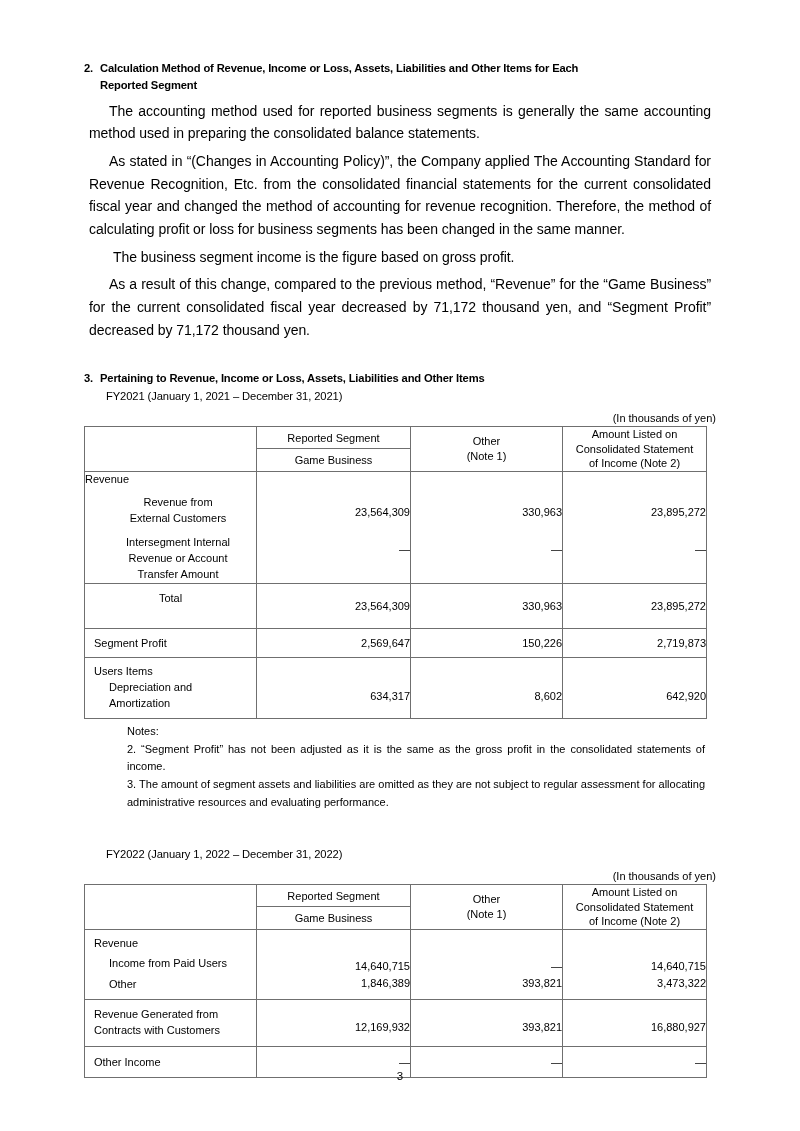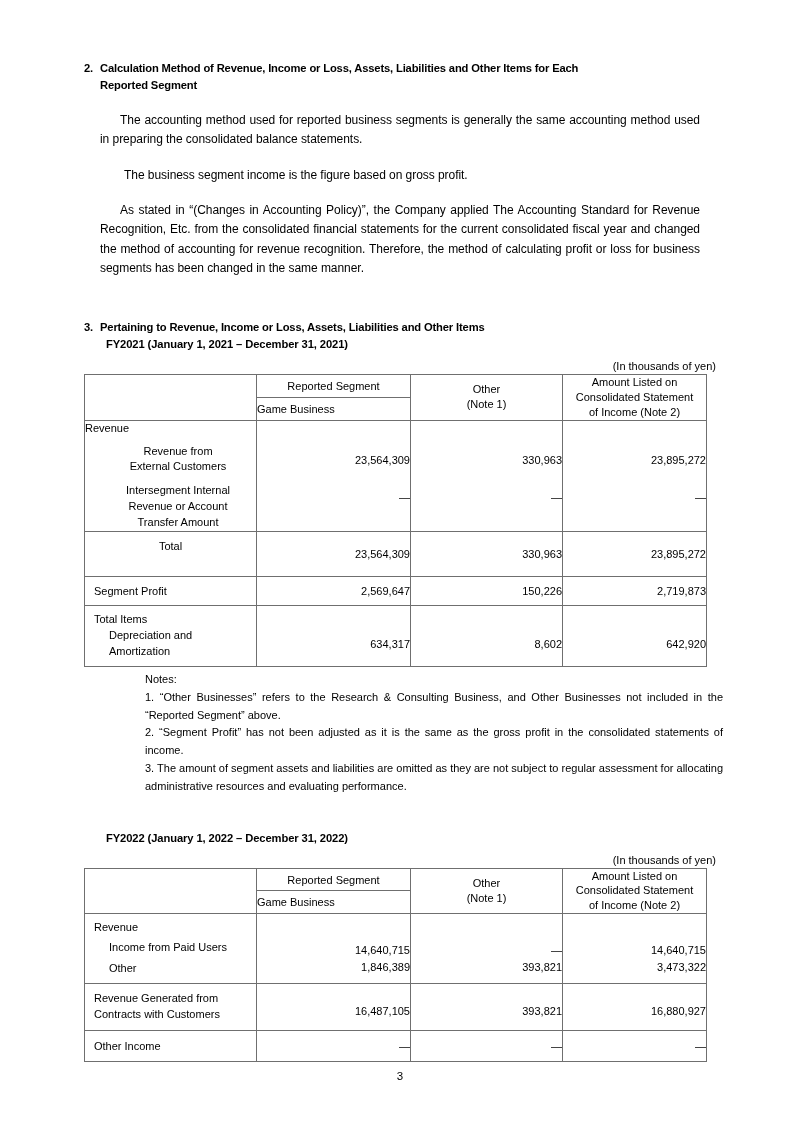--- a/index.html
+++ b/index.html
@@ -38,33 +38,33 @@
   }
   .h-sub {
     font-size: 11.2px;
     font-weight: bold;
     line-height: 1.55;
     margin-left: 16px;
     letter-spacing: -0.15px;
   }
   .h-sub2 {
     font-size: 11.2px;
-    font-weight: bold;
+    font-weight: normal;
     line-height: 1.6;
     margin-left: 22px;
     letter-spacing: -0.1px;
   }
 
   
   p.body {
-    font-size: 12px;
+    font-size: 14px;
     line-height: 1.62;
     text-align: justify;
     text-justify: inter-word;
-    margin: 16px;
+    margin: 5px;
     text-indent: 20px;
     letter-spacing: -0.05px;
   }
   p.body.indent-sm { text-indent: 24px; }
 
   .block-2 { margin-top: 2px; }
 
   
   .units {
     font-size: 11px;
@@ -93,31 +93,31 @@
   .cell-pad { padding: 5px 8px; margin-left: 8px; }
   .num-cell {
     text-align: right;
     padding: 5px 9px 5px 8px;
     white-space: nowrap;
     margin-top: 20px;
   }
   .ctr { text-align: center; }
 
   .hdr-top { padding: 7px 4px 6px 4px; text-align: center; }
-  .hdr-bot { padding: 7px 4px 7px 4px; text-align: left; }
+  .hdr-bot { padding: 7px 4px 7px 4px; text-align: center; }
   .hdr-tall { text-align: center; padding: 4px 4px; line-height: 1.35; }
 
   .lbl-lvl0 { padding-left: 9px; }
   .lbl-lvl1 { padding-left: 24px; text-align: center; }
   .rowlabel { line-height: 1.45; }
 
   
   .notes {
     margin-top: 4px;
-    margin-left: 61px;
+    margin-left: 43px;
     width: 578px;
     font-size: 11px;
     line-height: 1.62;
   }
   .notes .note-head { }
   .notes .note-item {
     text-align: justify;
     text-justify: inter-word;
   }
 
@@ -138,22 +138,23 @@
 
 <div class="page">
 
   <div class="h-num">
     <span class="num">2.</span>
     <span>Calculation Method of Revenue, Income or Loss, Assets, Liabilities and Other Items for Each</span>
   </div>
   <div class="h-sub">Reported Segment</div>
 
   <p class="body block-2">The accounting method used for reported business segments is generally the same accounting method used in preparing the consolidated balance statements.</p>
+  <p class="body">As stated in “(Changes in Accounting Policy)”, the Company applied The Accounting Standard for Revenue Recognition, Etc. from the consolidated financial statements for the current consolidated fiscal year and changed the method of accounting for revenue recognition. Therefore, the method of calculating profit or loss for business segments has been changed in the same manner.</p>
   <p class="body indent-sm">The business segment income is the figure based on gross profit.</p>
-  <p class="body">As stated in “(Changes in Accounting Policy)”, the Company applied The Accounting Standard for Revenue Recognition, Etc. from the consolidated financial statements for the current consolidated fiscal year and changed the method of accounting for revenue recognition. Therefore, the method of calculating profit or loss for business segments has been changed in the same manner.</p>
+  <p class="body">As a result of this change, compared to the previous method, “Revenue” for the “Game Business” for the current consolidated fiscal year decreased by 71,172 thousand yen, and “Segment Profit” decreased by 71,172 thousand yen.</p>
 
   <div class="sp-24"></div>
 
   <div class="h-num">
     <span class="num">3.</span>
     <span>Pertaining to Revenue, Income or Loss, Assets, Liabilities and Other Items</span>
   </div>
   <div class="h-sub2">FY2021 (January 1, 2021 – December 31, 2021)</div>
 
   <div class="units">(In thousands of yen)</div>
@@ -227,21 +228,21 @@
 
       <tr>
         <td class="cell-pad" style="padding-left:9px;padding-top:8px;padding-bottom:8px">Segment Profit</td>
         <td class="num-cell" style="padding-top:8px;padding-bottom:8px">2,569,647</td>
         <td class="num-cell" style="padding-top:8px;padding-bottom:8px">150,226</td>
         <td class="num-cell" style="padding-top:8px;padding-bottom:8px">2,719,873</td>
       </tr>
 
       <tr>
         <td class="cell-pad rowlabel" style="padding-left:9px;padding-top:6px;padding-bottom:6px">
-          <div>Total Items</div>
+          <div>Users Items</div>
           <div style="padding-left:15px">Depreciation and</div>
           <div style="padding-left:15px">Amortization</div>
         </td>
         <td class="num-cell">
           <div style="height:16px"></div>
           <div>634,317</div>
         </td>
         <td class="num-cell">
           <div style="height:16px"></div>
           <div>8,602</div>
@@ -249,21 +250,20 @@
         <td class="num-cell">
           <div style="height:16px"></div>
           <div>642,920</div>
         </td>
       </tr>
     </tbody>
   </table>
 
   <div class="notes">
     <div class="note-head">Notes:</div>
-    <div class="note-item">1. “Other Businesses” refers to the Research &amp; Consulting Business, and Other Businesses not included in the “Reported Segment” above.</div>
     <div class="note-item">2. “Segment Profit” has not been adjusted as it is the same as the gross profit in the consolidated statements of income.</div>
     <div class="note-item">3. The amount of segment assets and liabilities are omitted as they are not subject to regular assessment for allocating administrative resources and evaluating performance.</div>
   </div>
 
   <div class="sp-34"></div>
 
   <div class="h-sub2">FY2022 (January 1, 2022 – December 31, 2022)</div>
   <div class="units">(In thousands of yen)</div>
 
   <table class="seg">
@@ -319,21 +319,21 @@
         </td>
       </tr>
 
       <tr>
         <td class="cell-pad rowlabel" style="padding-left:9px;padding-top:7px;padding-bottom:7px">
           <div>Revenue Generated from</div>
           <div>Contracts with Customers</div>
         </td>
         <td class="num-cell">
           <div style="height:8px"></div>
-          <div>16,487,105</div>
+          <div>12,169,932</div>
         </td>
         <td class="num-cell">
           <div style="height:8px"></div>
           <div>393,821</div>
         </td>
         <td class="num-cell">
           <div style="height:8px"></div>
           <div>16,880,927</div>
         </td>
       </tr>

